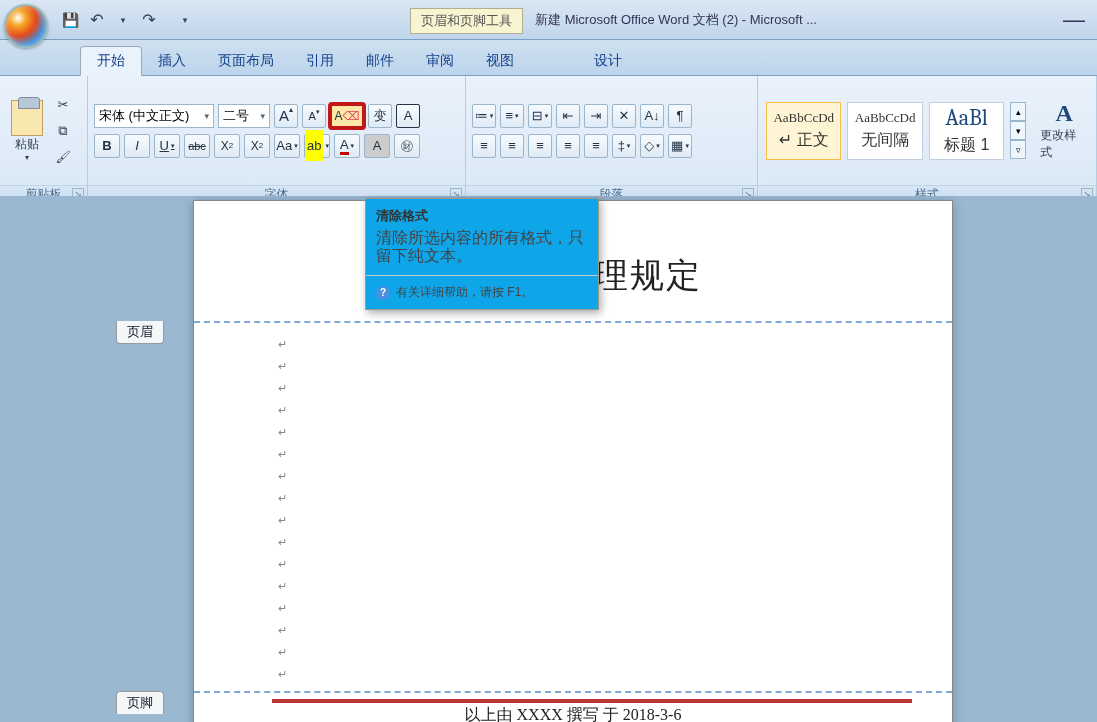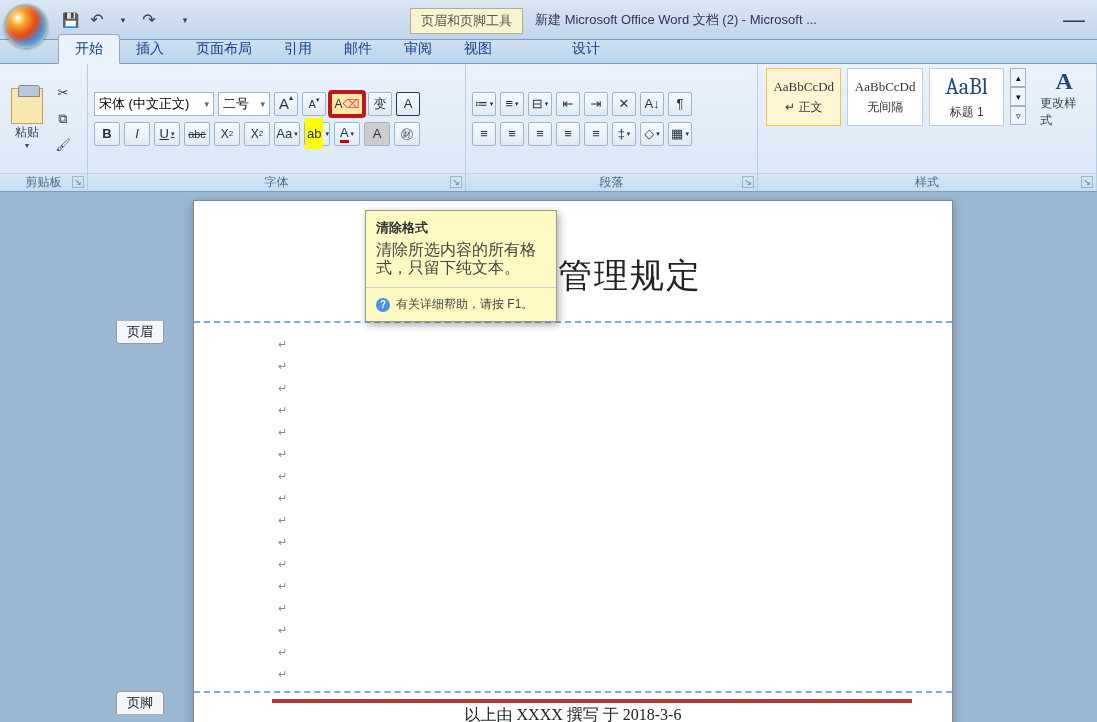--- a/index.html
+++ b/index.html
@@ -6,21 +6,21 @@
   body { width: 1097px; height: 722px; overflow: hidden; background: #9bb8d3; position: relative; }
   .titlebar { height: 40px; background: linear-gradient(to bottom, #dbe7f3, #bfd5ec); display: flex; align-items: center; border-bottom:1px solid #7a9ec4;}
   .office-btn { width: 44px; height: 44px; border-radius: 50%; margin: 4px 6px -8px 4px; background: radial-gradient(circle at 30% 30%, #fff, #f5a623 20%, #e54a1a 45%, #3a8dde 70%); border: 2px solid #9bb; box-shadow: inset 0 0 6px #fff8, 0 1px 3px #0005; position: relative; z-index:5;}
   .qat { display:flex; align-items:center; gap:4px; padding-left:6px;}
   .qat .qbtn { width:22px;height:22px;border:1px solid transparent;border-radius:3px;display:flex;align-items:center;justify-content:center;color:#345;}
   .qat-sep{width:6px;}
   .title-center{flex:1;display:flex;justify-content:center;gap:12px;align-items:center;}
   .contextual-tab{background:#f8f4d2;border:1px solid #b0b090;padding:3px 10px;font-size:13px;color:#555;margin-top:2px;}
   .doc-title{font-size:13px;color:#335; padding-right:20px;}
   .min-btn{font-size:22px;color:#335;padding:0 12px;}
-  .tabs{height:24px;background:linear-gradient(to bottom,#cfe0f0,#bcd4ec);display:flex;align-items:flex-end;padding-left:58px;font-size:14px;color:#15428b;border-bottom:1px solid #7a9ec4;}
+  .tabs{height:36px;background:linear-gradient(to bottom,#cfe0f0,#bcd4ec);display:flex;align-items:flex-end;padding-left:80px;font-size:14px;color:#15428b;border-bottom:1px solid #7a9ec4;}
   .tab{padding:5px 16px;cursor:default;}
   .tab.active{background:#eaf2fb;border:1px solid #9ab;border-bottom:1px solid #eaf2fb;border-radius:4px 4px 0 0;color:#15428b;font-weight:500;position:relative;top:1px;}
   .tab.design{margin-left:48px;}
   .ribbon{height:128px;background:linear-gradient(to bottom,#eaf2fb,#d9e7f6);display:flex;border-bottom:1px solid #7a9ec4;}
   .group{border-right:1px solid #b7ccde;display:flex;flex-direction:column;position:relative;}
   .group-body{flex:1;display:flex;align-items:center;padding:4px 6px;}
   .group-label{height:18px;text-align:center;font-size:12px;color:#4a6;color:#4a6a8a;background:linear-gradient(to bottom,#d8e7f6,#c7dbef);border-top:1px solid #c2d5e8;position:relative;}
   .group-label .dlg{position:absolute;right:3px;top:2px;font-size:9px;color:#5a7a9a;border:1px solid #9bb;width:12px;height:12px;line-height:10px;}
   .big-btn{display:flex;flex-direction:column;align-items:center;font-size:12px;color:#345;padding:2px 4px;border:1px solid transparent;border-radius:3px;}
   .paste-icon{width:32px;height:36px;background:#f8e8b0;border:1px solid #c0a060;position:relative;}
@@ -39,46 +39,46 @@
   .ibtn .drop{font-size:7px;margin-left:2px;}
   .highlighted-clear{outline:4px solid #c01818;outline-offset:-2px;z-index:3;}
   .row2 .ibtn{width:26px;}
   .bold{font-weight:bold;}
   .ital{font-style:italic;}
   .und{text-decoration:underline;}
   .strike{text-decoration:line-through;}
   
   .para-rows{display:flex;flex-direction:column;gap:6px;}
   
-  .styles-body{display:flex;align-items:flex-start;gap:6px;padding:4px 8px;}
+  .styles-body{display:flex;align-items:center;gap:6px;padding:4px 8px;}
   .style-card{width:76px;height:58px;border:1px solid #c0cedd;background:#fff;display:flex;flex-direction:column;align-items:center;justify-content:center;font-size:12px;}
   .style-card .sample{font-size:13px;color:#333;font-family:"SimSun";}
   .style-card .sample.big{font-size:22px;font-family:"Cambria",serif;color:#1f497d;}
-  .style-card .label{font-size:12px;color:#333;margin-top:4px;}
+  .style-card .label{font-size:16px;color:#333;margin-top:4px;}
   .style-card.sel{border:1px solid #fabf47;background:#fff5d5;}
   .scroll-btns{display:flex;flex-direction:column;}
   .scroll-btns .s{width:16px;height:19px;border:1px solid #9bb5cb;background:#eef5fb;font-size:9px;display:flex;align-items:center;justify-content:center;}
   .change-styles{display:flex;flex-direction:column;align-items:center;margin-left:8px;font-size:12px;color:#345;}
   .change-styles .aicon{font-size:24px;font-family:serif;font-weight:bold;color:#1f497d;}
   
   .doc-area{position:absolute;left:0;right:0;top:196px;bottom:0;background:#9bb8d3;overflow:hidden;}
   .page{position:absolute;left:193px;top:4px;width:760px;height:640px;background:#fff;box-shadow:0 2px 10px #0004;border:1px solid #888;}
   .header-zone{position:absolute;left:64px;right:40px;top:6px;height:110px;}
   .doc-heading{font-family:"SimSun",serif;font-size:34px;color:#222;top:46px;position:absolute;left:300px;letter-spacing:2px;}
   .hf-dash{position:absolute;left:0;right:0;border-top:2px dashed #7fa9d8;}
   .hf-dash.top{top:120px;}
   .hf-dash.bot{top:490px;}
   .hf-tag{position:absolute;left:-78px;background:#f4f6f8;border:1px solid #999;border-top:none;border-radius:0 0 4px 4px;padding:2px 10px;font-size:13px;color:#0f172a;}
   .hf-tag.header{top:120px;}
   .hf-tag.footer{top:490px;border-top:1px solid #999;border-bottom:none;border-radius:4px 4px 0 0;}
   .footer-line{position:absolute;left:78px;right:40px;top:498px;border-top:2px solid #b33;border-bottom:2px solid #b33;height:2px;}
   .footer-text{position:absolute;left:0;right:0;top:504px;text-align:center;font-family:"SimSun";font-size:16px;color:#222;}
   .para-marks{position:absolute;left:84px;top:132px;font-size:11px;color:#888;line-height:22px;}
   
-  .tooltip{position:absolute;left:365px;top:210px;width:192px;background:#fef9c3;border:1px solid #9a9a88;box-shadow:2px 3px 8px #0005;z-index:20;}
+  .tooltip{position:absolute;left:365px;top:198px;width:234px;background:#0ea5e9;border:1px solid #9a9a88;box-shadow:2px 3px 8px #0005;z-index:20;}
   .tooltip .tt-title{font-size:13px;font-weight:bold;padding:8px 10px 4px;color:#333;}
   .tooltip .tt-body{font-size:16px;color:#444;padding:0 10px 10px;line-height:18px;}
   .tooltip .tt-help{border-top:1px solid #ccc;padding:8px 10px;font-size:12px;color:#444;display:flex;align-items:center;gap:6px;}
   .help-icon{width:14px;height:14px;border-radius:50%;background:#4a8fe0;color:#fff;font-size:10px;font-weight:bold;display:flex;align-items:center;justify-content:center;}
   
   .ico-save::before{content:'💾';font-size:14px;}
   .ico-undo::before{content:'↶';font-size:16px;}
   .ico-redo::before{content:'↷';font-size:16px;}
   .ico-cut::before{content:'✂';font-size:13px;}
   .ico-copy::before{content:'⧉';font-size:13px;}

